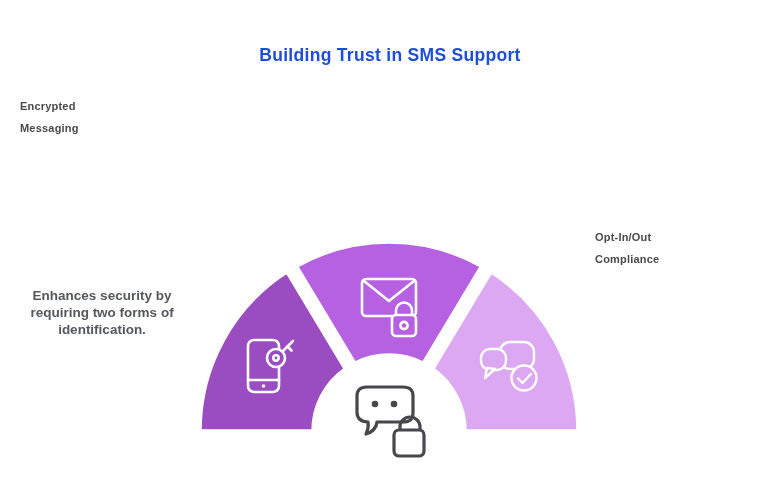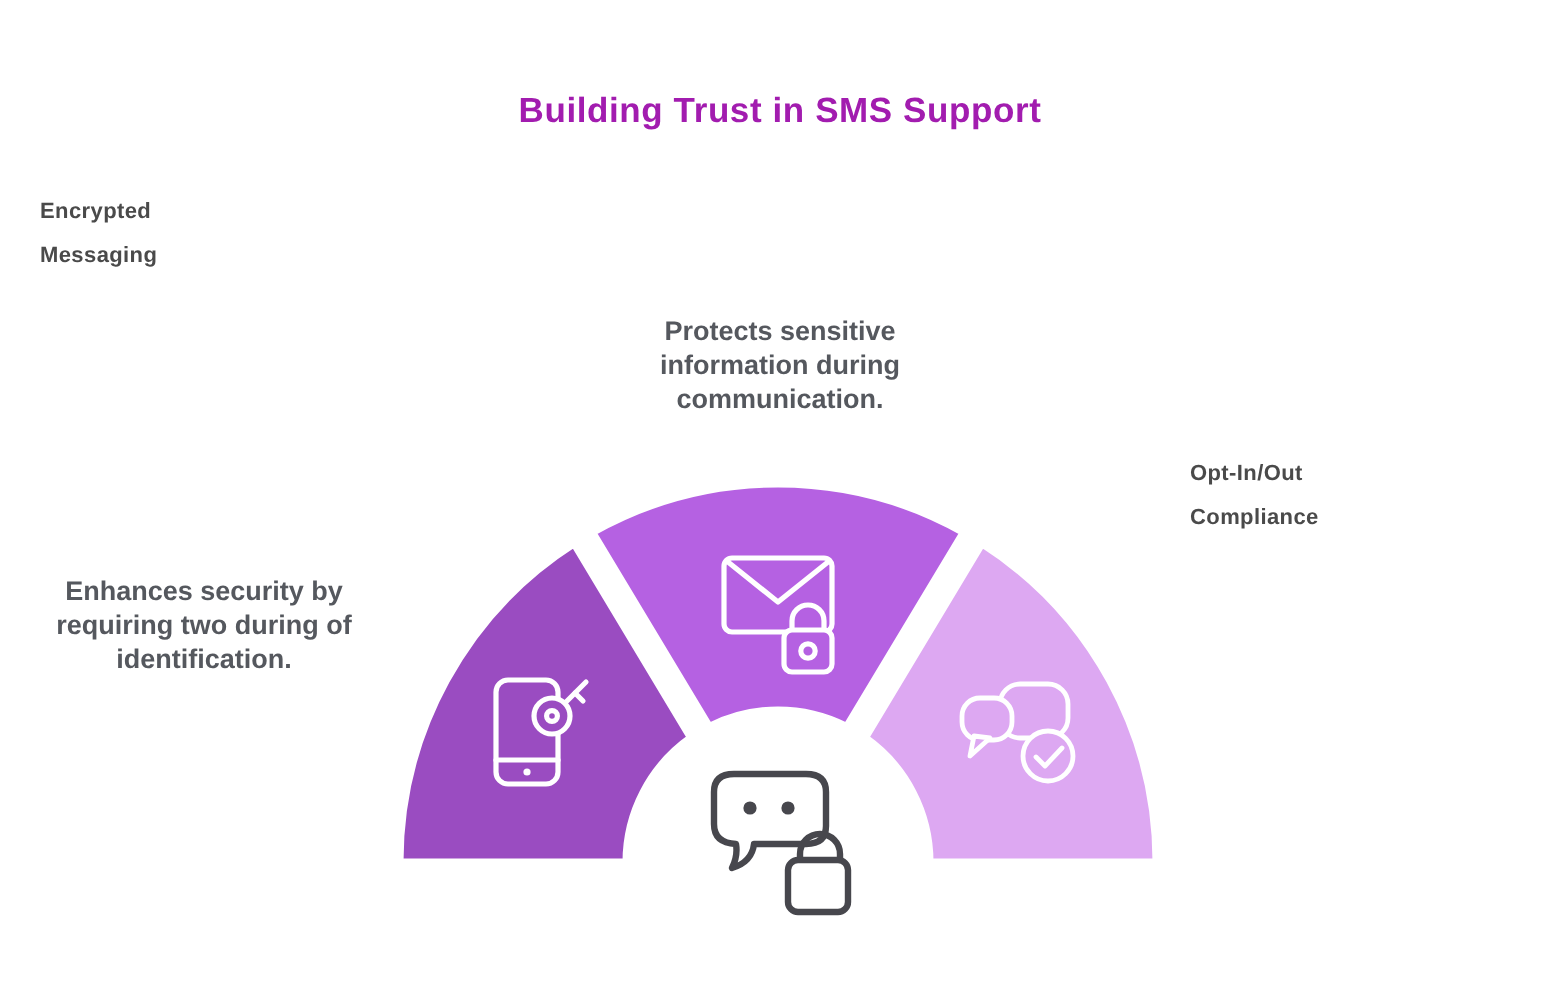--- a/index.html
+++ b/index.html
@@ -18,21 +18,21 @@
     background: #ffffff;
   }
   .page-title {
     position: absolute;
     top: 45px;
     left: 0;
     width: 780px;
     text-align: center;
     font-size: 17.5px;
     font-weight: 700;
-    color: #a21caf;
+    color: #1d4ed8;
     letter-spacing: 0.3px;
     white-space: pre-line;
   }
   .sec-heading {
     position: absolute;
     text-align: left;
     font-size: 11px;
     font-weight: 700;
     color: #4a4a4a;
     line-height: 21.5px;
@@ -65,26 +65,23 @@
 </style>
 </head>
 <body>
 
 <div id="stage">
 
   <div class="page-title">Building Trust in SMS Support</div>
 
   <div class="sec-heading enc-heading">Encrypted
 Messaging</div>
-  <div class="sec-body enc-body">Protects sensitive
-information during
-communication.</div>
 
   <div class="sec-body tfa-body">Enhances security by
-requiring two during of
+requiring two forms of
 identification.</div>
 
   <div class="sec-heading opt-heading">Opt-In/Out
 Compliance</div>
 
   <svg id="fan-svg" viewBox="0 0 780 504" xmlns="http://www.w3.org/2000/svg">
 
     <g id="wedge-layer">
         <path d="M 200.00 431.00 A 189 189 0 0 1 286.98 271.90 L 345.25 368.86 A 76 76 0 0 0 313.00 431.00 Z" fill="#9a4cc1" stroke="#ffffff" stroke-width="3.5" stroke-linejoin="round"></path>
         <path d="M 296.41 266.23 A 189 189 0 0 1 481.59 266.23 L 423.33 363.19 A 76 76 0 0 0 354.67 363.19 Z" fill="#b561e2" stroke="#ffffff" stroke-width="3.5" stroke-linejoin="round"></path>

